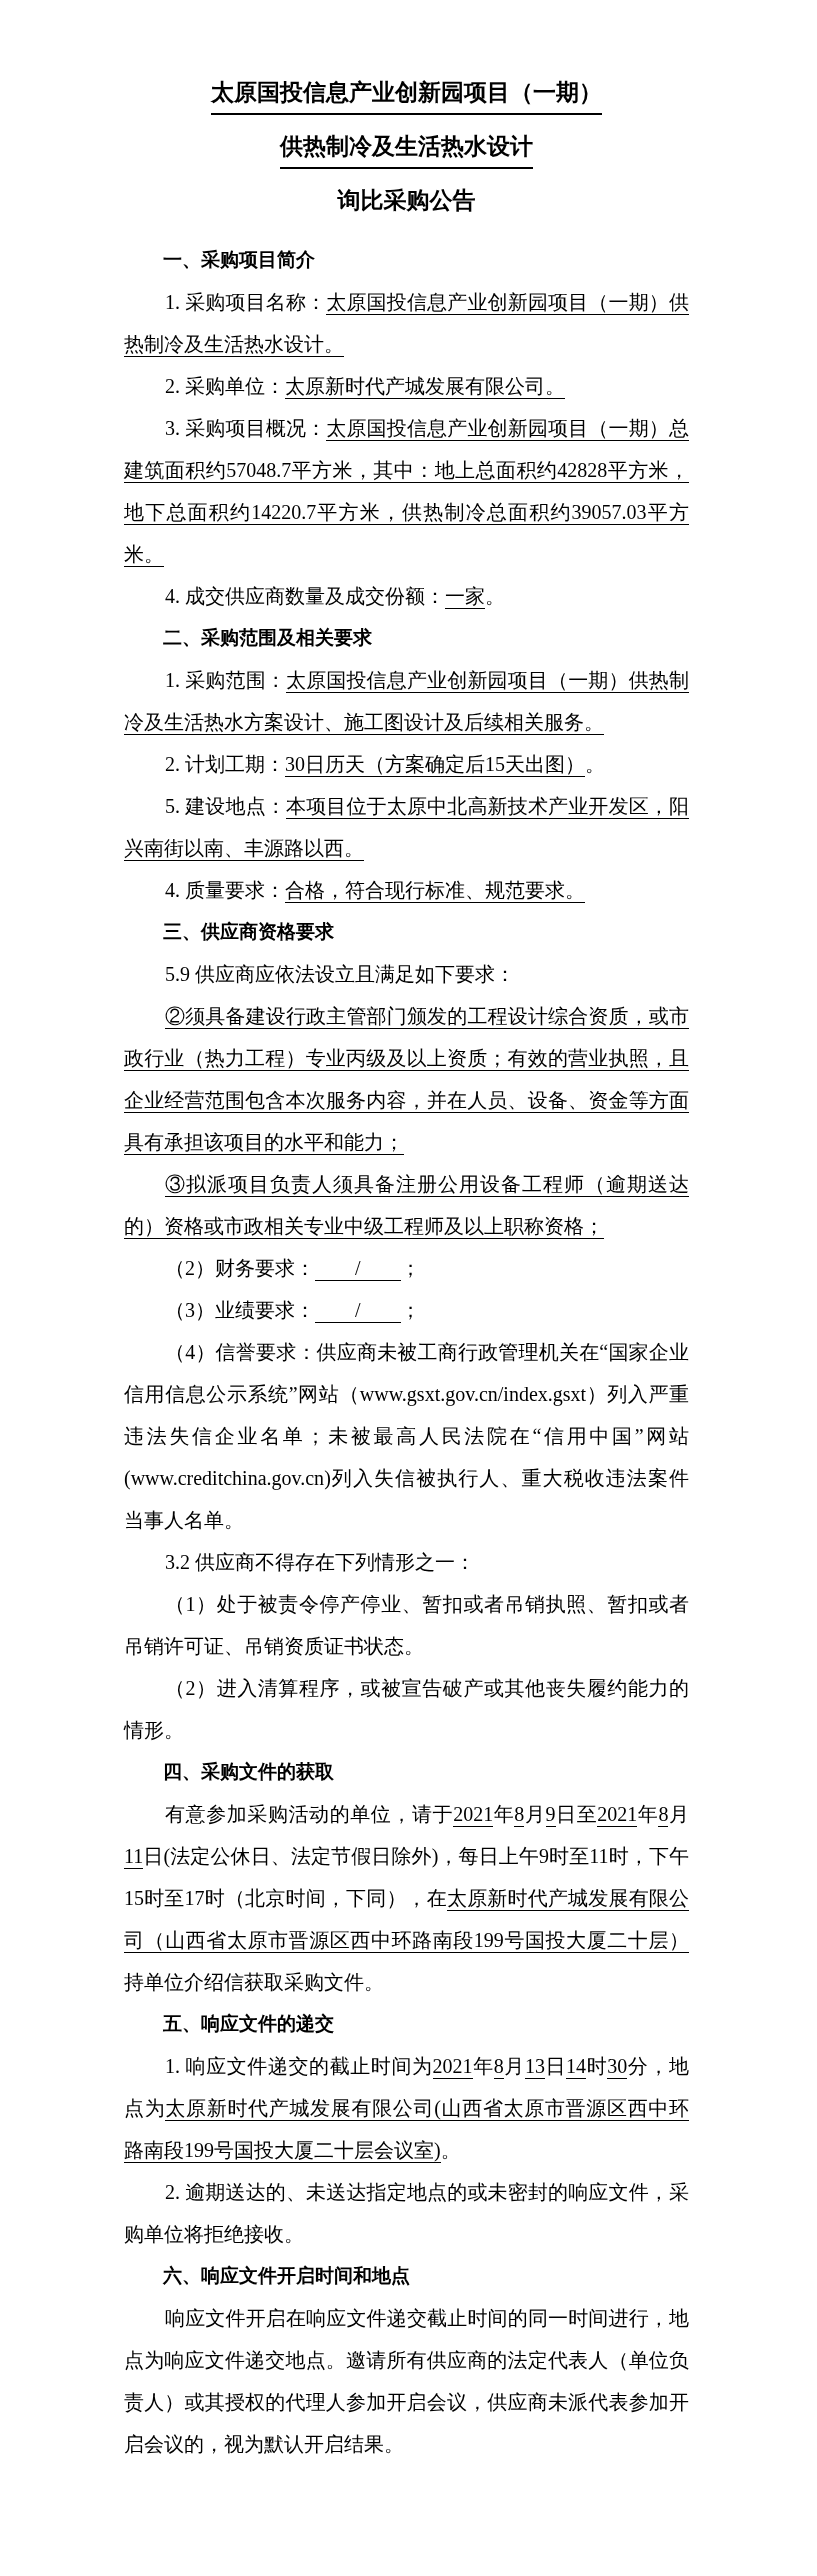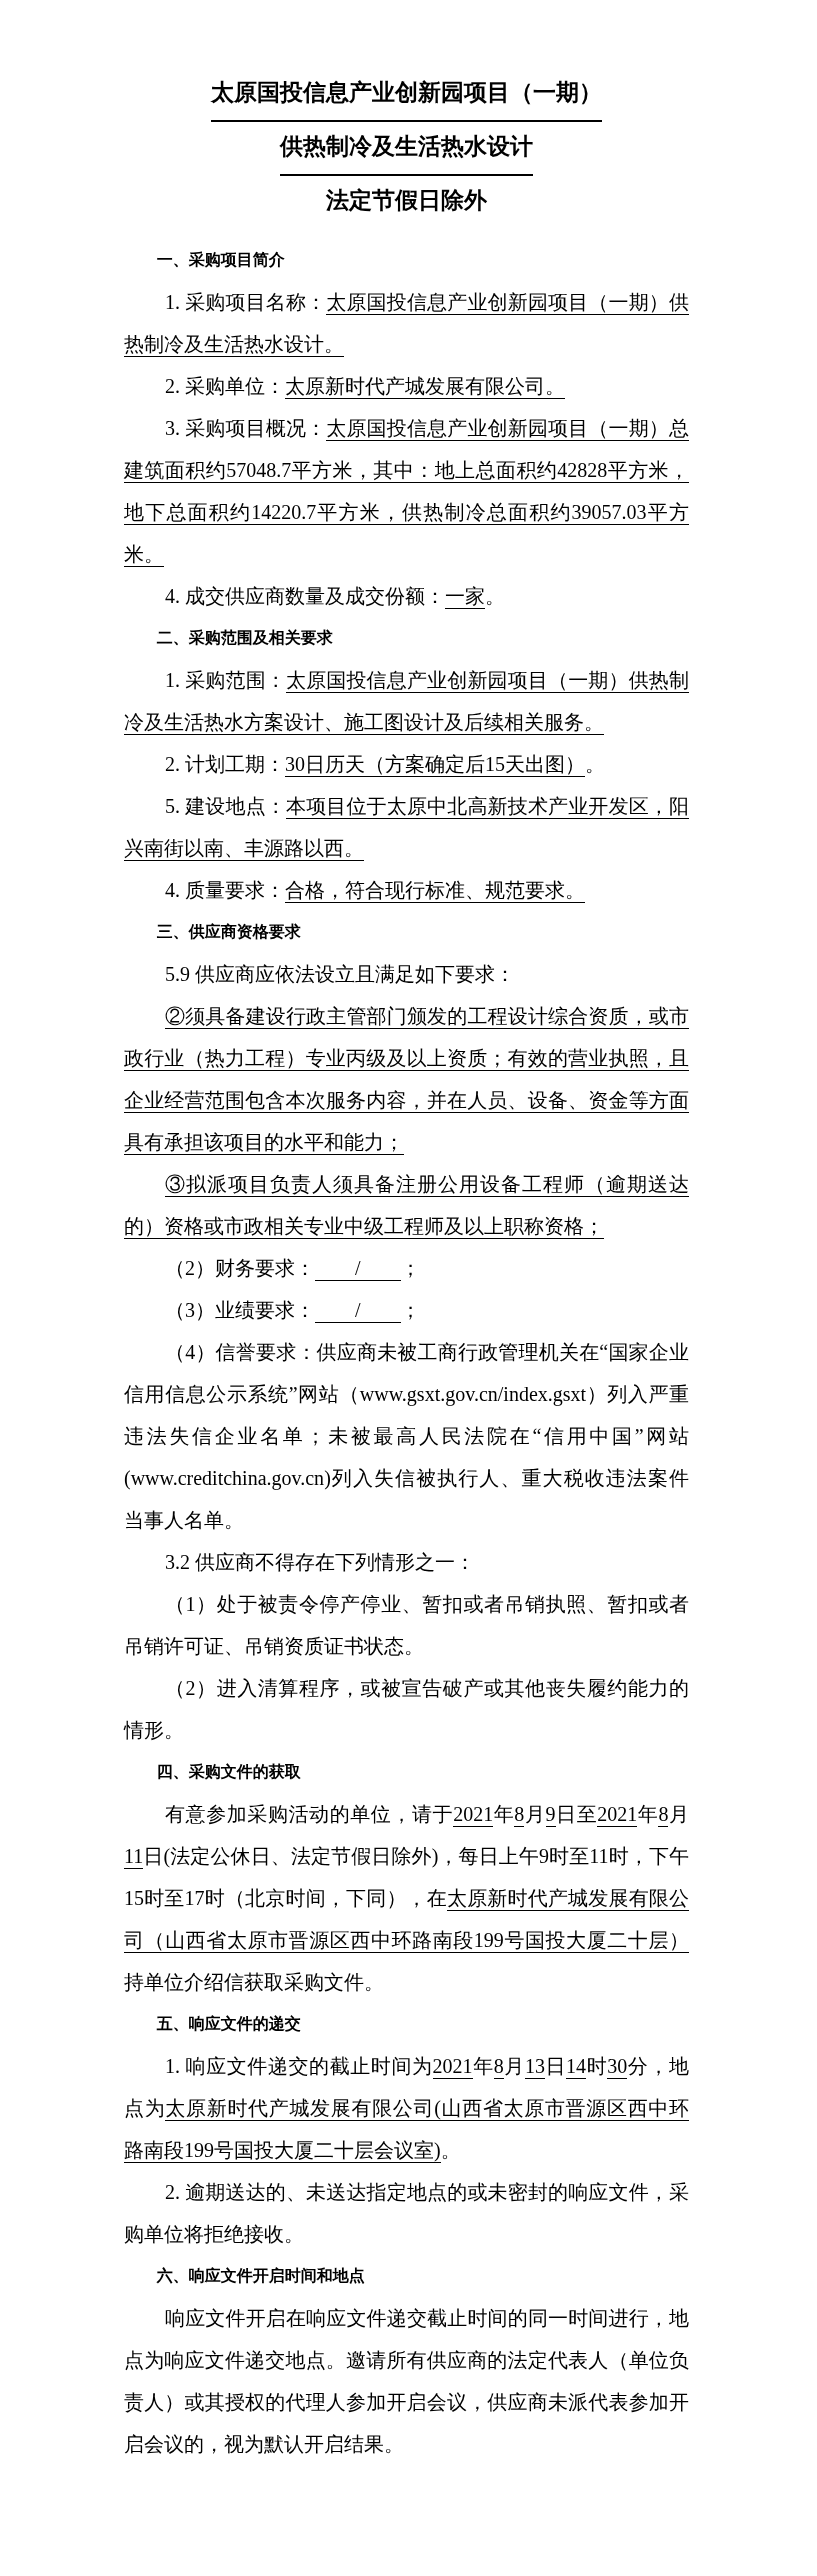--- a/index.html
+++ b/index.html
@@ -21,53 +21,53 @@
     text-align: center;
     font-weight: bold;
     font-size: 23px;
     line-height: 54px;
   }
   .doc-title .tline {
     display: block;
   }
   .doc-title .tline .seg.u {
     border-bottom: 2.1px solid #000000;
-    padding-bottom: 15px;
+    padding-bottom: 8px;
   }
   .doc-body {
     margin-top: 11.3px;
     font-size: 20px;
     line-height: 42px;
     text-align: justify;
     text-justify: inter-ideograph;
   }
   p.para {
     margin: 0;
     text-indent: 2.05em;
   }
   p.heading {
     font-weight: bold;
-    font-size: 16px;
+    font-size: 19px;
   }
   .seg {
     white-space: pre-wrap;
   }
   .seg.u {
     border-bottom: 1.5px solid #000000;
     padding-bottom: 1px;
   }
 </style>
 </head>
 <body>
 
 <div class="page">
   <div class="doc-title">
       <div class="tline"><span class="seg u">太原国投信息产业创新园项目（一期）</span></div>
       <div class="tline"><span class="seg u">供热制冷及生活热水设计</span></div>
-      <div class="tline"><span class="seg">法定节假日除外</span></div>
+      <div class="tline"><span class="seg">询比采购公告</span></div>
     </div>
   <div class="doc-body">
       <p class="para heading"><span class="seg">一、采购项目简介</span></p>
       <p class="para"><span class="seg">1. 采购项目名称：</span><span class="seg u">太原国投信息产业创新园项目（一期）供热制冷及生活热水设计。</span></p>
       <p class="para"><span class="seg">2. 采购单位：</span><span class="seg u">太原新时代产城发展有限公司。</span></p>
       <p class="para"><span class="seg">3. 采购项目概况：</span><span class="seg u">太原国投信息产业创新园项目（一期）总建筑面积约57048.7平方米，其中：地上总面积约42828平方米，地下总面积约14220.7平方米，供热制冷总面积约39057.03平方米。</span></p>
       <p class="para"><span class="seg">4. 成交供应商数量及成交份额：</span><span class="seg u">一家</span><span class="seg">。</span></p>
       <p class="para heading"><span class="seg">二、采购范围及相关要求</span></p>
       <p class="para"><span class="seg">1. 采购范围：</span><span class="seg u">太原国投信息产业创新园项目（一期）供热制冷及生活热水方案设计、施工图设计及后续相关服务。</span></p>
       <p class="para"><span class="seg">2. 计划工期：</span><span class="seg u">30日历天（方案确定后15天出图）</span><span class="seg">。</span></p>

